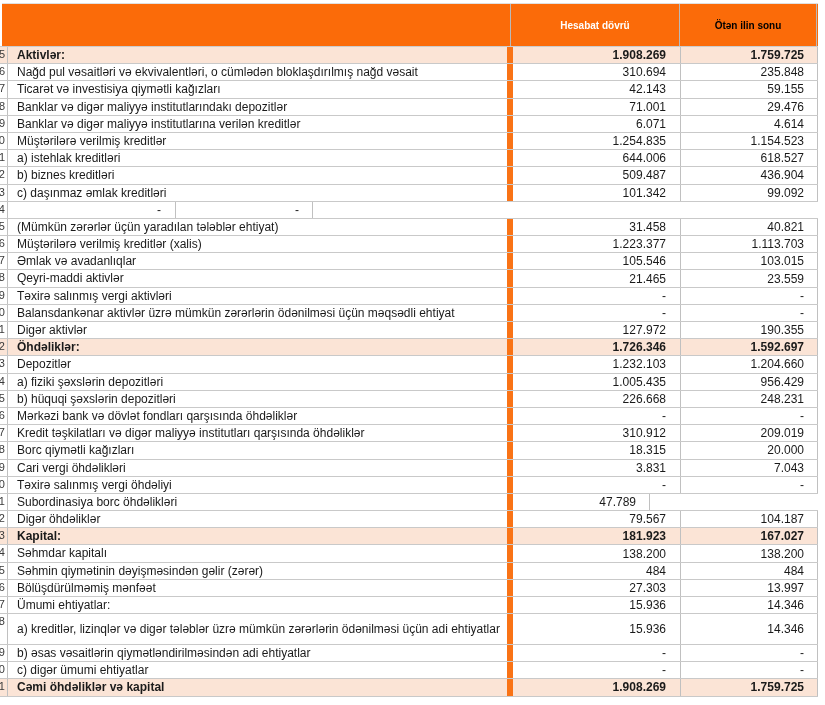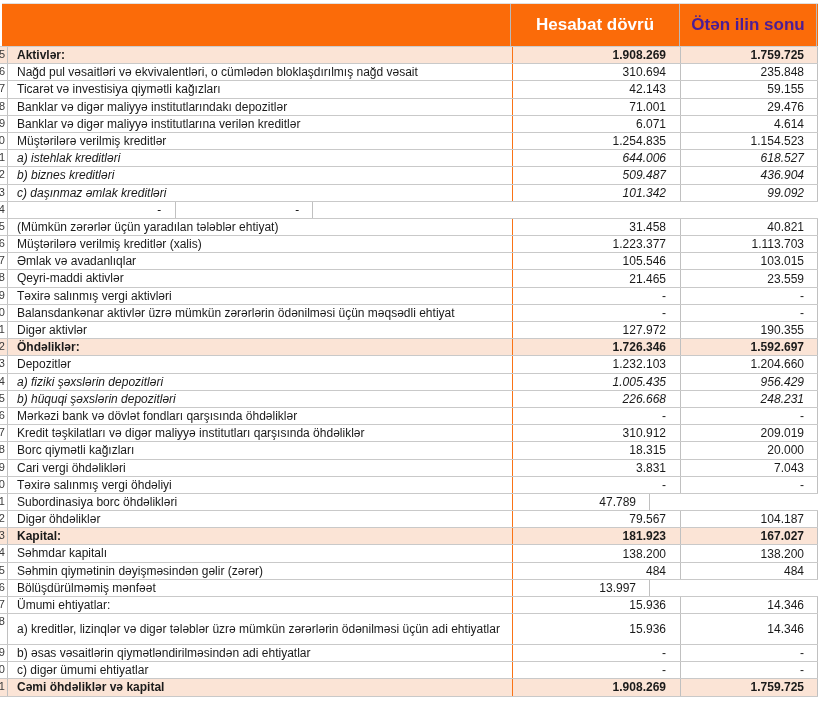--- a/index.html
+++ b/index.html
@@ -5,47 +5,47 @@
   html,body{margin:0;padding:0;background:#fff;}
   .page{
     width:825px;height:705px;position:relative;overflow:hidden;background:#fff;
     font-family:"Liberation Sans",sans-serif;font-size:12px;color:#1a1a1a;
   }
   .table{position:absolute;top:3px;left:0;width:818px;}
   .hdr{display:flex;height:43px;margin-left:2px;border-top:1px solid #e0e0e0;box-sizing:border-box;}
   .hdr>div{box-sizing:border-box;}
   .hdr .spacer{width:509px;border-right:1px solid #b9b9b9;}
   .hdr .h{display:flex;align-items:center;justify-content:center;
-    color:#fff;font-weight:bold;font-size:17px;border-right:1px solid #b9b9b9;}
+    color:#fff;font-weight:bold;font-size:10px;border-right:1px solid #b9b9b9;}
   .hdr .h1{width:169px;}
   .hdr .h2{width:137px;}
   .tbody{border-top:1px solid #cccccc;}
   .row{display:flex;height:17.2px;box-sizing:border-box;border-bottom:1px solid #c9c9c9;background:#fff;}
   .row>div{box-sizing:border-box;}
   .row .g{width:8px;position:relative;overflow:hidden;border-right:1px solid #c0c0c0;
     font-size:11px;color:#3a3a3a;font-style:normal;font-weight:normal;}
   .row .g span{position:absolute;right:2px;top:1px;white-space:nowrap;}
-  .row .label{width:505px;padding:0 4px 0 9px;border-right:1px solid #f97316;
+  .row .label{width:505px;padding:0 4px 0 9px;border-right:6px solid #f97316;
     display:flex;align-items:center;line-height:1.18;}
   .row .v{width:168px;display:flex;align-items:center;justify-content:flex-end;
     padding-right:14px;border-right:1px solid #c0c0c0;}
   .row .v2{width:137px;padding-right:13px;}
   .row.section{font-weight:bold;}
-  .row.italic .label,.row.italic .v{font-style:italic;}
+  .row.italic .label,.row.italic .v{}
   .row.tall{height:30.8px;}
 </style>
 </head>
 <body>
 
 <div class="page">
   <div class="table">
     <div class="hdr" style="background: rgb(251, 107, 9);">
       <div class="spacer"></div>
       <div class="h h1" style="color: rgb(255, 255, 255);">Hesabat dövrü</div>
-      <div class="h h2" style="color: #4c1d95;">Ötən ilin sonu</div>
+      <div class="h h2" style="color: #000000;">Ötən ilin sonu</div>
     </div>
     <div class="tbody">
         <div class="row section" style="background: rgb(251, 228, 214);">
           <div class="g">
             <span>5</span>
           </div>
           <div class="label">Aktivlər:</div>
           <div class="v">1.908.269</div>
           <div class="v v2">1.759.725</div>
         </div>
@@ -285,20 +285,21 @@
           </div>
           <div class="label">Səhmin qiymətinin dəyişməsindən gəlir (zərər)</div>
           <div class="v">484</div>
           <div class="v v2">484</div>
         </div>
         <div class="row">
           <div class="g">
             <span>36</span>
           </div>
           <div class="label">Bölüşdürülməmiş mənfəət</div>
+          <div class="v">27.303</div>
           <div class="v v2">13.997</div>
         </div>
         <div class="row">
           <div class="g">
             <span>37</span>
           </div>
           <div class="label">Ümumi ehtiyatlar:</div>
           <div class="v">15.936</div>
           <div class="v v2">14.346</div>
         </div>

